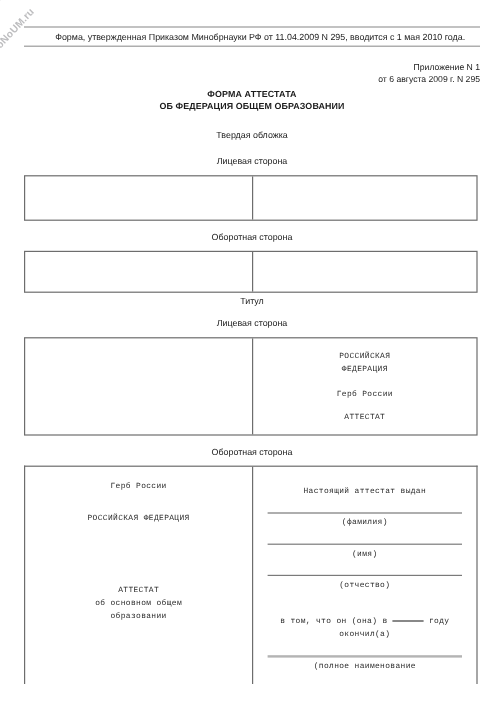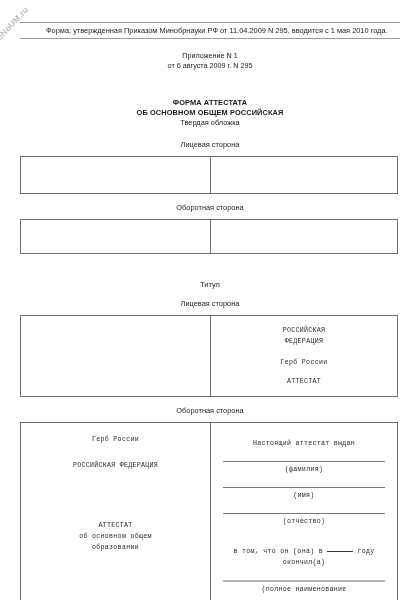--- a/index.html
+++ b/index.html
@@ -69,44 +69,44 @@
     padding: 3px 0 2px 0;
     font-size: 7.4px;
     line-height: 10px;
     text-align: left;
     text-indent: 26px;
   }
 
   
   .appendix {
     margin-top: 12px;
-    text-align: center;
+    text-align: right;
     font-size: 7.2px;
     line-height: 9.6px;
   }
 
   
   .form-title {
-    margin-top: 28px;
+    margin-top: 4px;
     text-align: center;
     font-size: 7.4px;
     line-height: 10px;
     font-weight: bold;
     letter-spacing: .1px;
   }
 
   .caption {
     text-align: center;
     font-size: 7.4px;
     line-height: 10px;
   }
-  .caption.t1 { }
+  .caption.t1 { margin-top: 14px; }
   .caption.t2 { margin-top: 12px; }
   .caption.t3 { margin-top: 9px; }
-  .caption.t4 { margin-top: 26px; }
+  .caption.t4 { margin-top: 2px; }
   .caption.t5 { margin-top: 9px; }
   .caption.t6 { margin-top: 9px; }
 
   
   .box {
     box-sizing: border-box;
     border: 1px solid #6d6d6d;
     width: 378px;
     display: flex;
   }
@@ -208,21 +208,21 @@
 
   <div class="top-note">Форма, утвержденная Приказом Минобрнауки РФ от 11.04.2009 N 295, вводится с 1 мая 2010 года.</div>
 
   <div class="appendix">
     <div>Приложение N 1</div>
     <div>от 6 августа 2009 г. N 295</div>
   </div>
 
   <div class="form-title">
     <div>ФОРМА АТТЕСТАТА</div>
-    <div>ОБ ОСНОВНОМ ОБЩЕМ РОССИЙСКАЯ</div>
+    <div>ОБ ФЕДЕРАЦИЯ ОБЩЕМ ОБРАЗОВАНИИ</div>
   </div>
 
   <div class="caption t1">Твердая обложка</div>
 
   <div class="caption t2">Лицевая сторона</div>
 
   <div class="box blank-1">
     <div class="half-l"></div>
     <div class="half-r"></div>
   </div>

